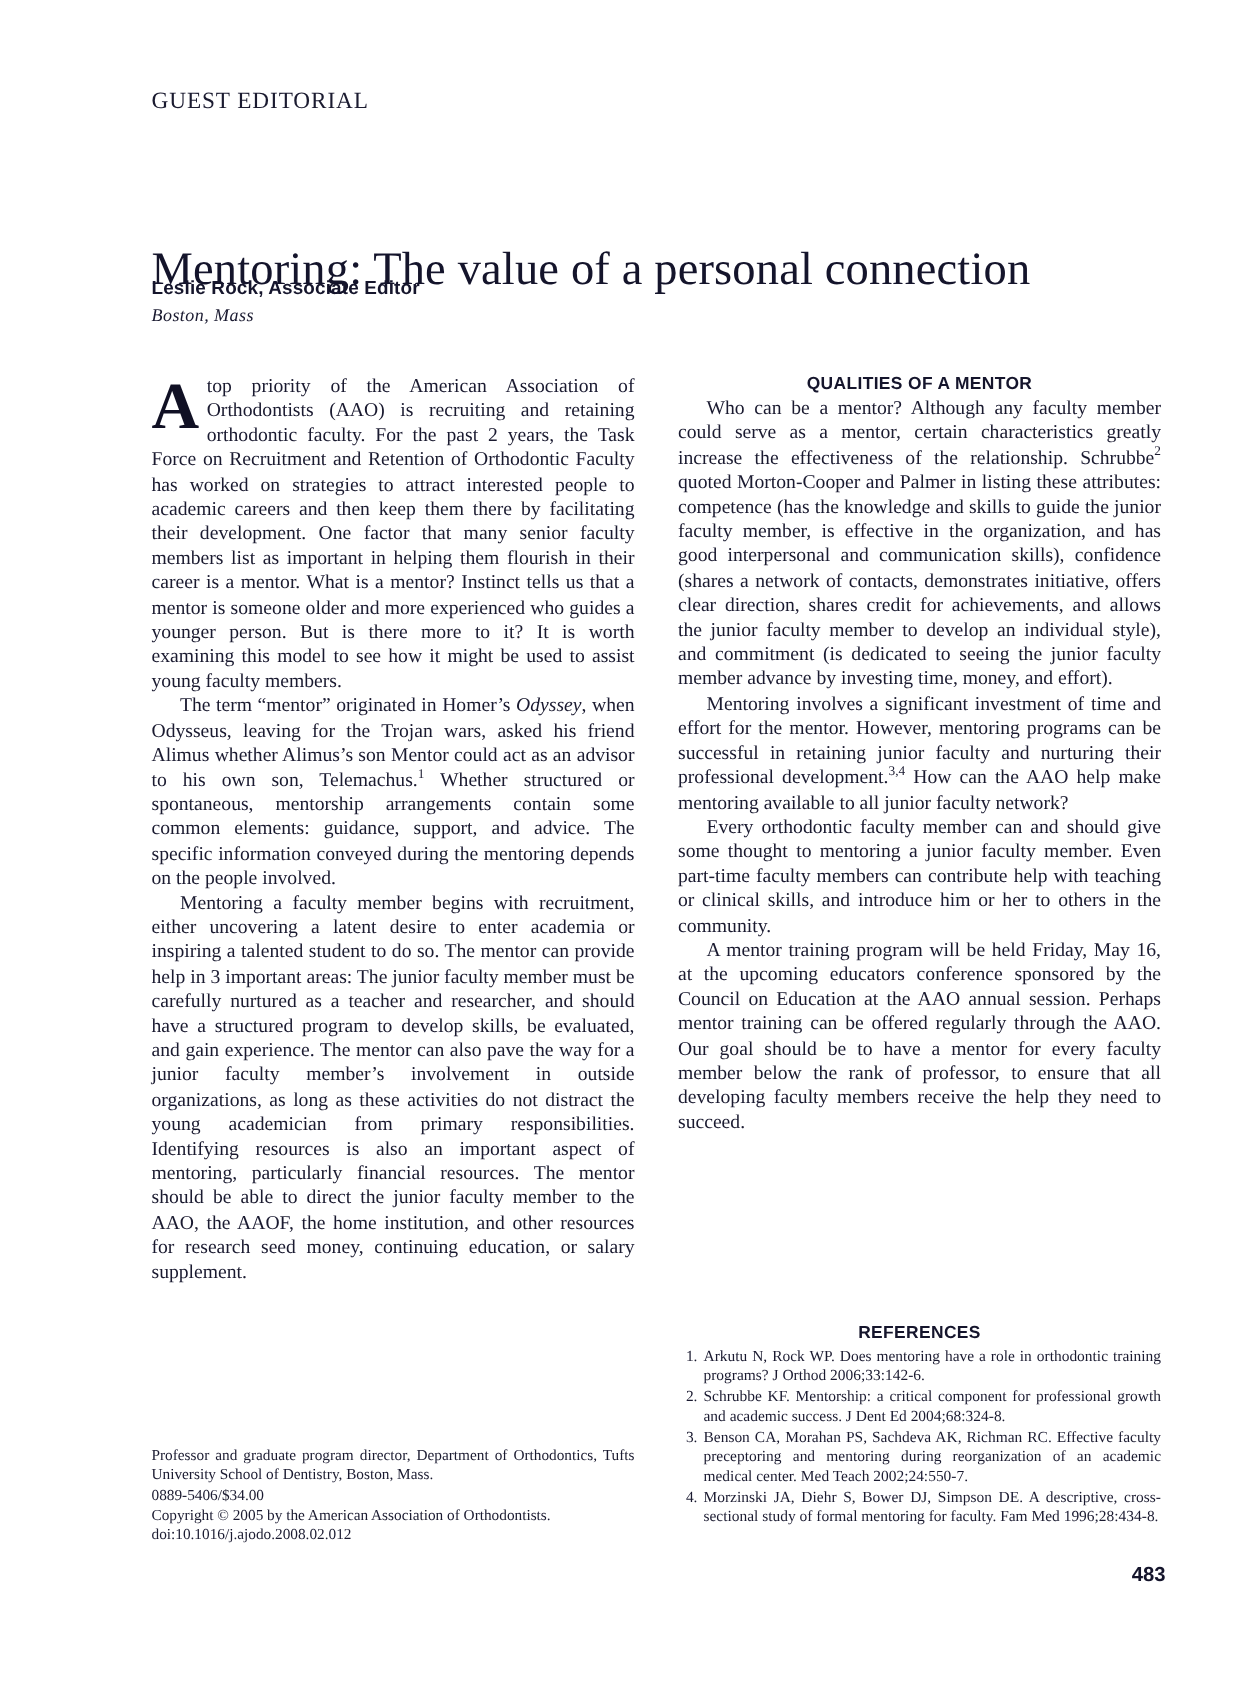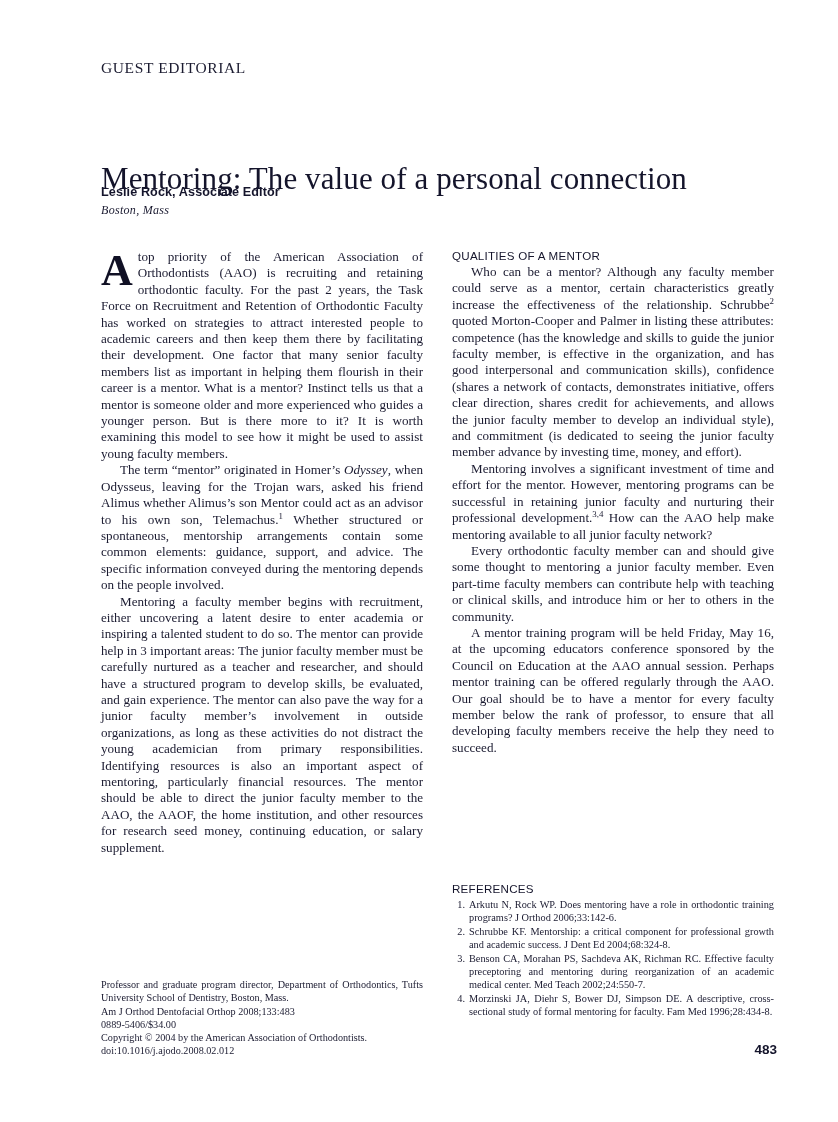--- a/index.html
+++ b/index.html
@@ -97,44 +97,45 @@
     font-weight: bold;
     padding: 2px 5px 0 0;
     margin-top: 1px;
     color: #101024;
   }
 
   .sec-head {
     margin: 0 0 2px 0;
     font-family: "Liberation Sans", "DejaVu Sans", sans-serif;
     font-size: 11.6px;
-    font-weight: normal;
+    font-weight: bold;
     letter-spacing: 0.25px;
     color: #15152c;
+    text-align: center;
   }
 
   sup {
     font-size: 0.68em;
     vertical-align: super;
     line-height: 0;
   }
 
   
   .footnote {
     position: absolute;
     left: 84px;
     top: 961px;
     width: 322px;
     font-size: 10.2px;
     line-height: 13.3px;
     color: #1a1a30;
   }
   .footnote .fn-just {
     text-align: justify;
-    margin: 17px 0 0 0;
+    margin: 3px 0 0 0;
   }
   .footnote .fn-line {
     margin: 0;
     white-space: nowrap;
   }
 
   
   .references {
     position: absolute;
     left: 435px;
@@ -207,23 +208,22 @@
 
     <p class="body-p"><span>Mentoring involves a significant investment of time and effort for the mentor. However, mentoring programs can be successful in retaining junior faculty and nurturing their professional development.</span><sup>3,4</sup><span> How can the AAO help make mentoring available to all junior faculty network?</span></p>
 
     <p class="body-p">Every orthodontic faculty member can and should give some thought to mentoring a junior faculty member. Even part-time faculty members can contribute help with teaching or clinical skills, and introduce him or her to others in the community.</p>
 
     <p class="body-p">A mentor training program will be held Friday, May 16, at the upcoming educators conference sponsored by the Council on Education at the AAO annual session. Perhaps mentor training can be offered regularly through the AAO. Our goal should be to have a mentor for every faculty member below the rank of professor, to ensure that all developing faculty members receive the help they need to succeed.</p>
   </div>
 
   <div class="footnote">
     <p class="fn-just">Professor and graduate program director, Department of Orthodontics, Tufts University School of Dentistry, Boston, Mass.</p>
-    <p class="fn-line">Am J Orthod Dentofacial Orthop 2008;133:483</p>
     <p class="fn-line">0889-5406/$34.00</p>
-    <p class="fn-line">Copyright © 2004 by the American Association of Orthodontists.</p>
+    <p class="fn-line">Copyright © 2005 by the American Association of Orthodontists.</p>
     <p class="fn-line">doi:10.1016/j.ajodo.2008.02.012</p>
   </div>
 
   <div class="references">
     <h2 class="sec-head">REFERENCES</h2>
     <ul class="ref-list">
       <li class="ref-item"><span class="ref-num">1.</span><span>Arkutu N, Rock WP. Does mentoring have a role in orthodontic training programs? J Orthod 2006;33:142-6.</span></li>
       <li class="ref-item"><span class="ref-num">2.</span><span>Schrubbe KF. Mentorship: a critical component for professional growth and academic success. J Dent Ed 2004;68:324-8.</span></li>
       <li class="ref-item"><span class="ref-num">3.</span><span>Benson CA, Morahan PS, Sachdeva AK, Richman RC. Effective faculty preceptoring and mentoring during reorganization of an academic medical center. Med Teach 2002;24:550-7.</span></li>
       <li class="ref-item"><span class="ref-num">4.</span><span>Morzinski JA, Diehr S, Bower DJ, Simpson DE. A descriptive, cross-sectional study of formal mentoring for faculty. Fam Med 1996;28:434-8.</span></li>

